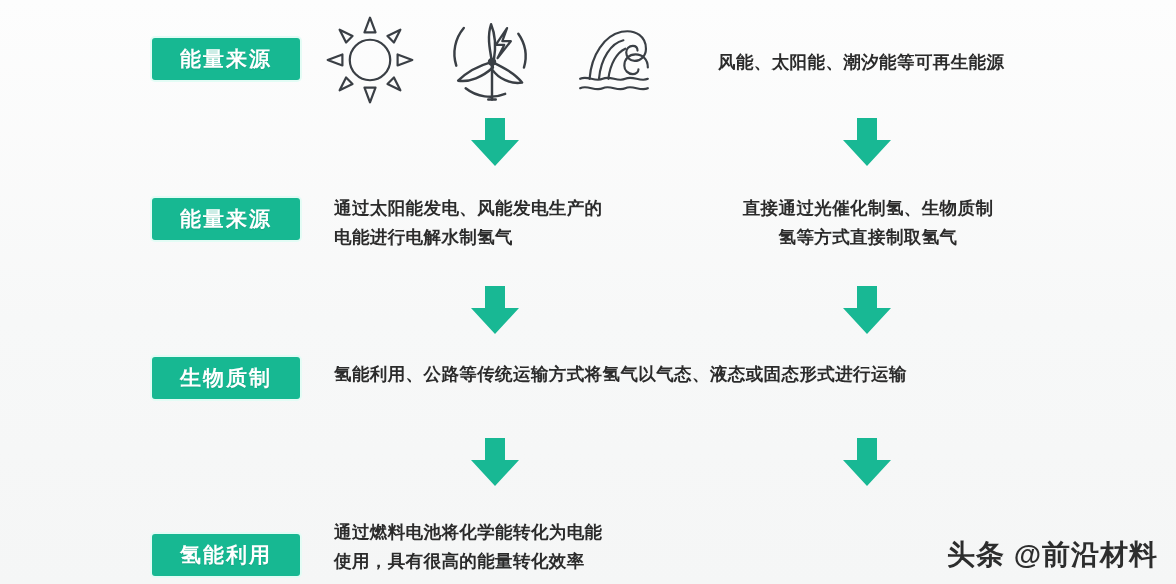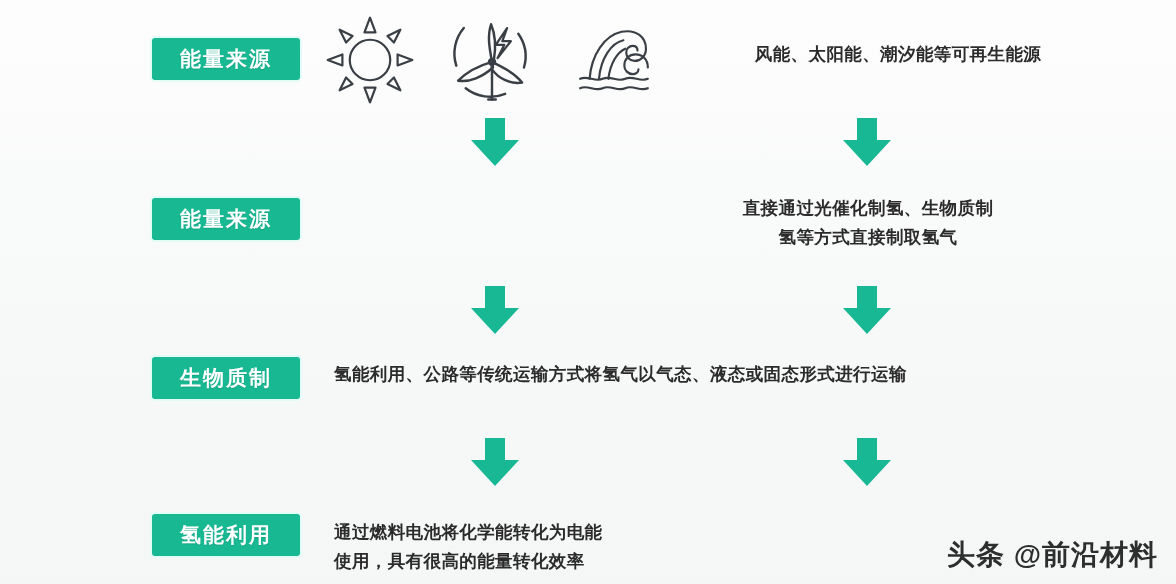--- a/index.html
+++ b/index.html
@@ -50,21 +50,21 @@
     color: #ffffff;
     font-size: 21px;
     font-weight: bold;
     letter-spacing: 2px;
     text-shadow: 0 1px 1px rgba(0,0,0,0.10);
     white-space: nowrap;
   }
   .row-1 .badge { top: 26px; }
   .row-2 .badge { top: 12px; }
   .row-3 .badge { top: 5px; }
-  .row-4 .badge { top: 8px; text-align: right; }
+  .row-4 .badge { top: 28px; text-align: right; }
 
   
   .icon-group {
     position: absolute;
     left: 322px;
     top: 0px;
     display: flex;
     align-items: center;
     gap: 26px;
   }
@@ -84,21 +84,21 @@
     font-size: 17.5px;
     line-height: 29px;
     letter-spacing: 0.4px;
     font-weight: 600;
     white-space: pre-line;
   }
   .col-left  { left: 334px; width: 330px; }
   .col-right { left: 718px; width: 300px; }
   .col-wide  { left: 334px; width: 720px; }
 
-  .row-1 .col-right { top: 28px; width: 360px; text-align: center; }
+  .row-1 .col-right { top: 36px; width: 360px; }
   .row-2 .col-left  { top: 8px; }
   .row-2 .col-right { top: 8px; text-align: center; }
   .row-3 .col-wide  { top: 8px; }
   .row-4 .col-left  { top: 12px; }
   .row-4 .col-right { top: 6px; }
 
   
   .arrow {
     position: absolute;
     width: 58px;
@@ -198,20 +198,22 @@
       <svg width="58" height="50" viewBox="0 0 58 50">
         <polygon points="19,0 39,0 39,22 53,22 29,48 5,22 19,22" fill="#18b894"></polygon>
       </svg>
     </div>
   </div>
 
   <div class="row row-2">
     <div class="badge">
       <span class="badge-text">能量来源</span>
     </div>
+    <div class="desc col-left">通过太阳能发电、风能发电生产的
+电能进行电解水制氢气</div>
     <div class="desc col-right">直接通过光催化制氢、生物质制
 氢等方式直接制取氢气</div>
   </div>
 
   <div class="gap-2">
     <div class="arrow arrow-a">
       <svg width="58" height="50" viewBox="0 0 58 50">
         <polygon points="19,0 39,0 39,22 53,22 29,48 5,22 19,22" fill="#18b894"></polygon>
       </svg>
     </div>

